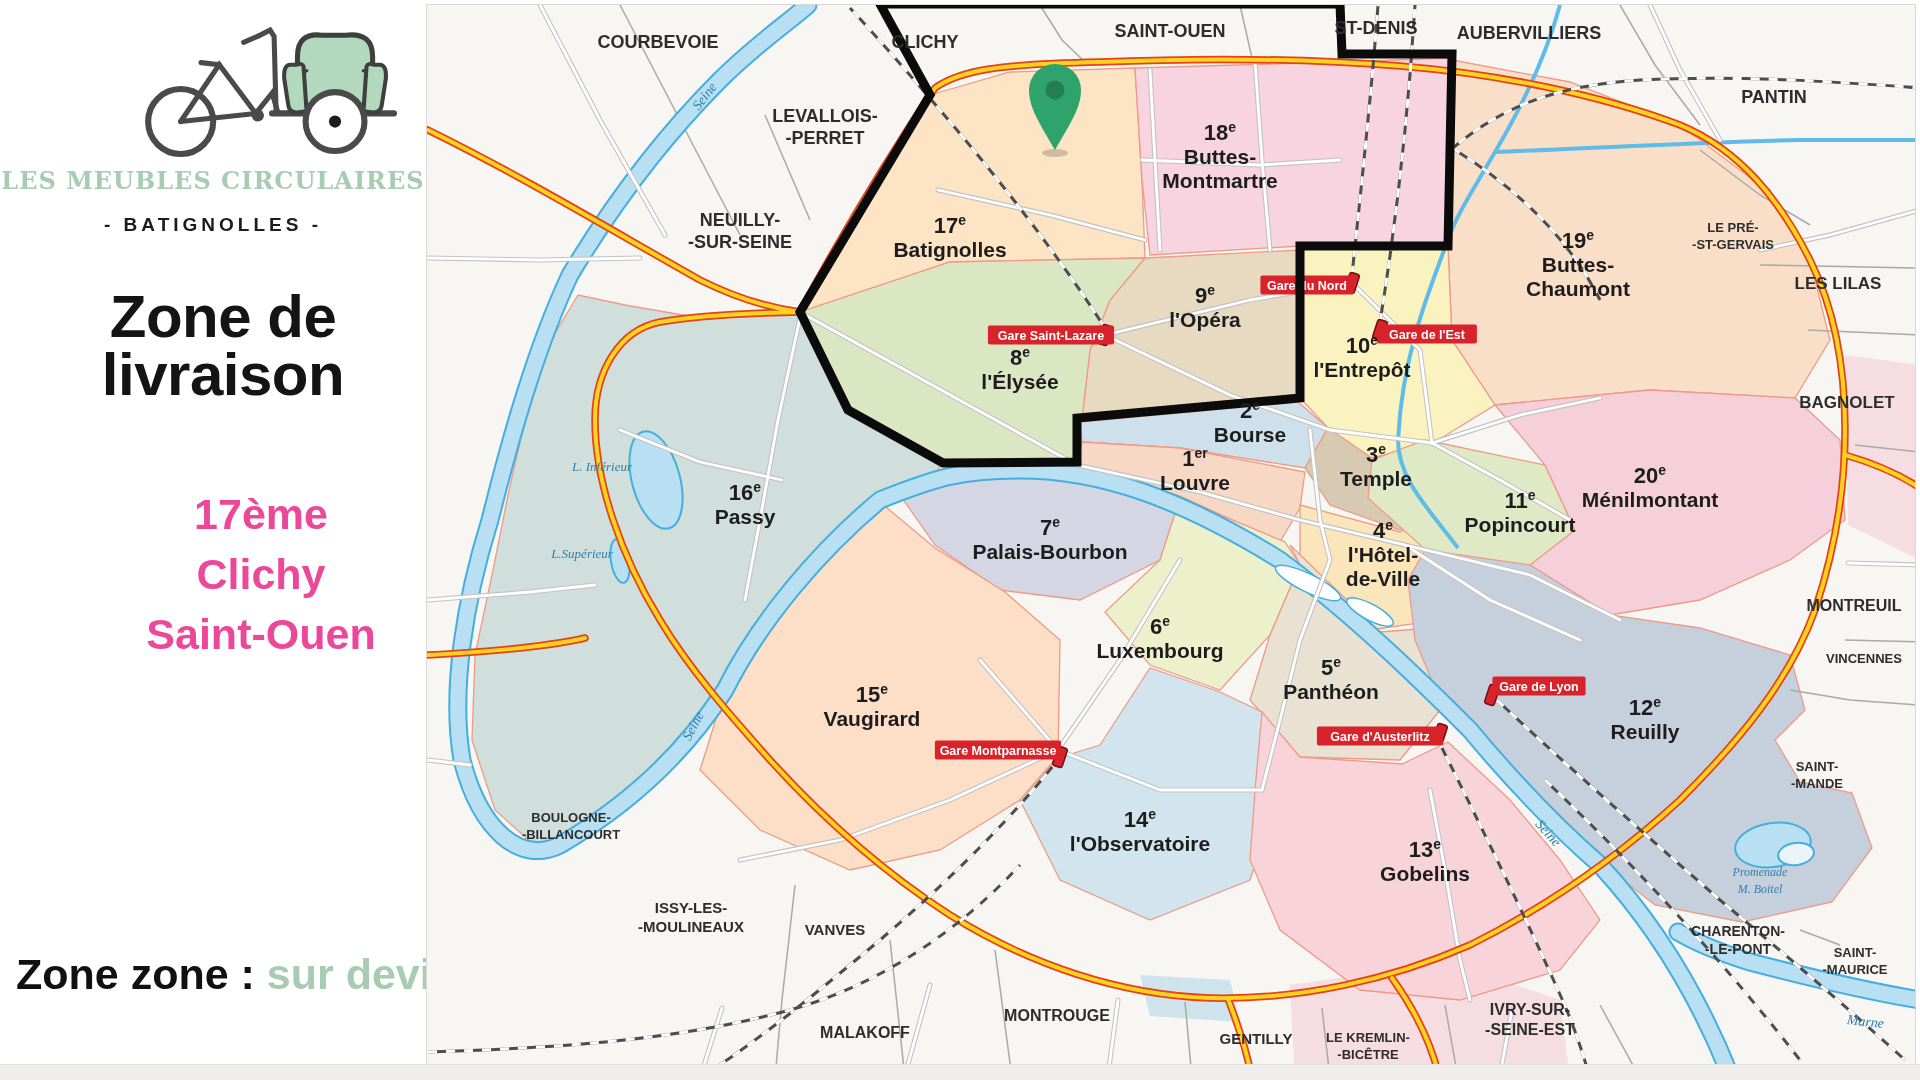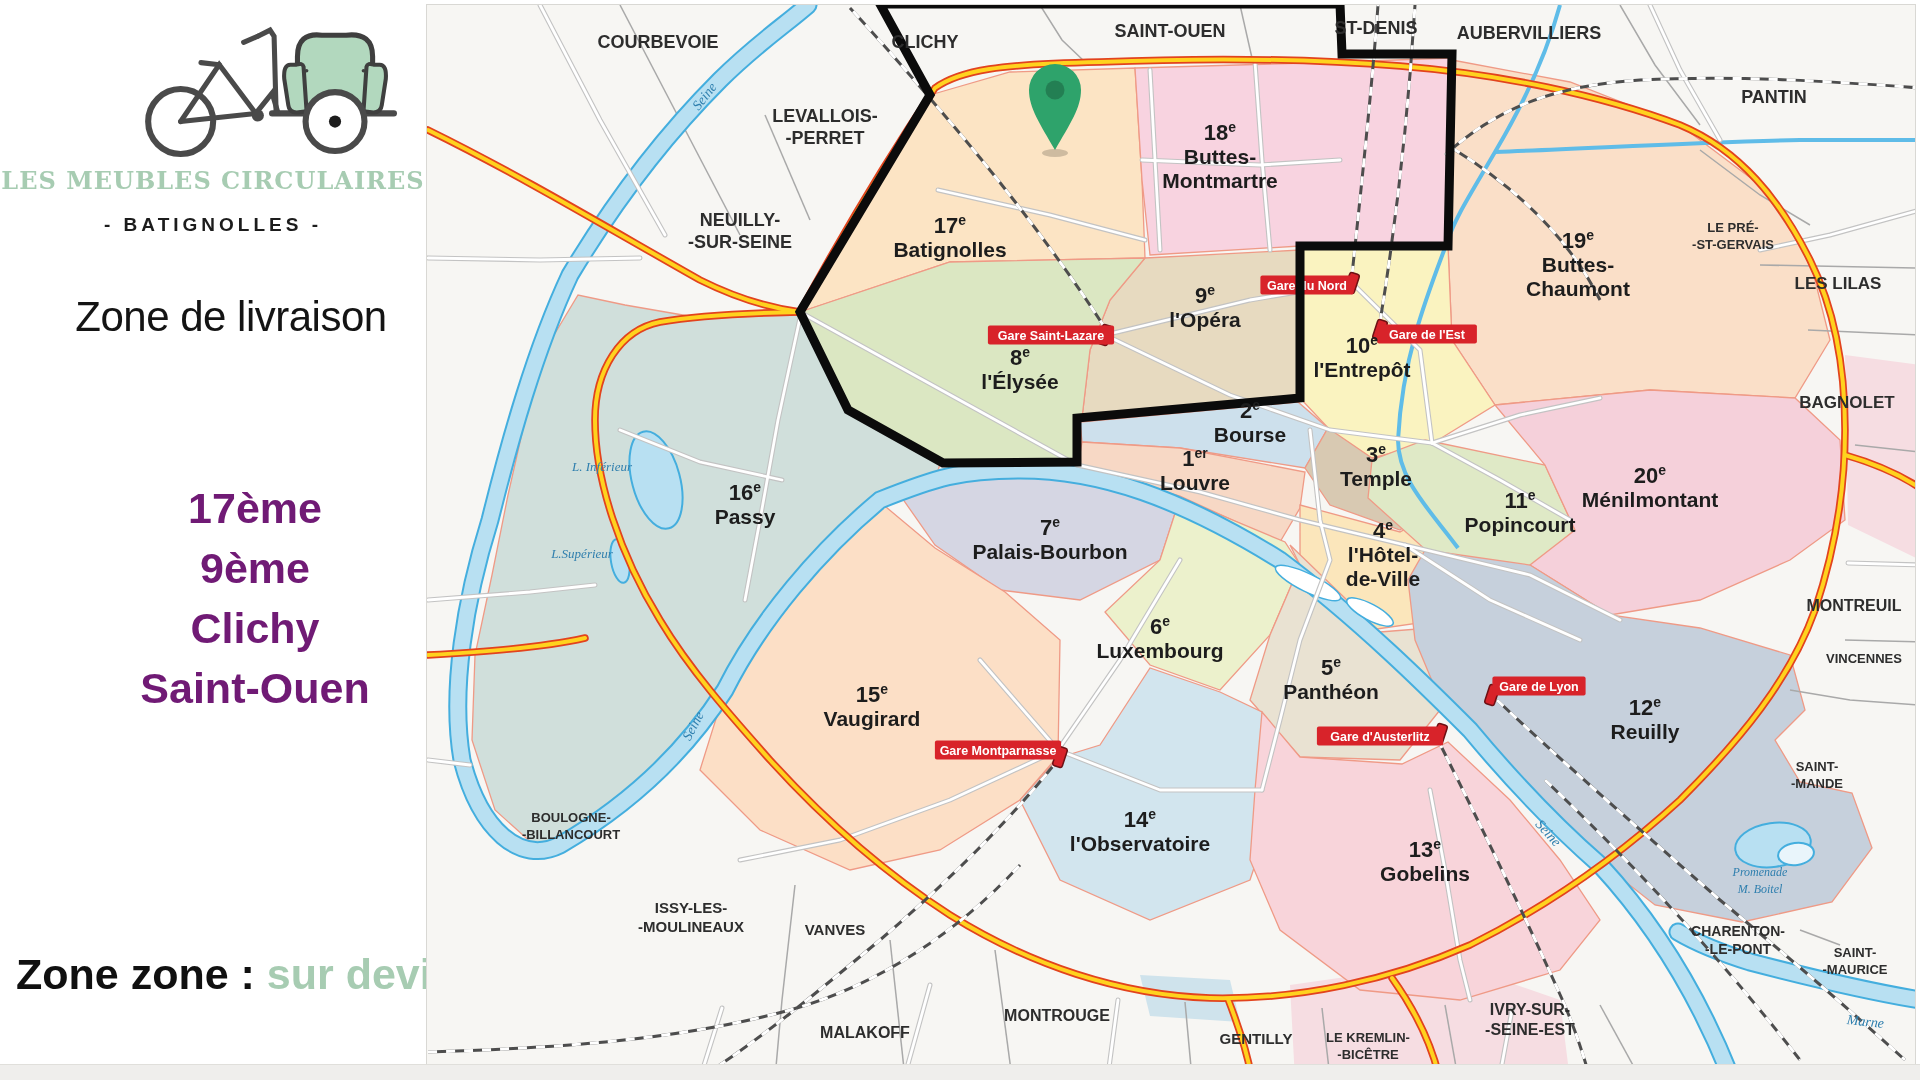--- a/index.html
+++ b/index.html
@@ -6,25 +6,25 @@
   body{width:1920px;height:1080px;position:relative;background:#ffffff;overflow:hidden;
        font-family:"Liberation Sans",sans-serif;}
   
   .left-panel{position:absolute;left:0;top:0;width:426px;height:1080px;background:#fff;}
   .logo-wrap{position:absolute;left:138px;top:22px;width:260px;height:140px;}
   .brand-name{position:absolute;left:0;top:166px;width:426px;text-align:center;
       font-family:"DejaVu Serif",serif;font-size:24px;letter-spacing:1px;
       color:var(--accent);text-transform:uppercase;font-weight:600;}
   .brand-sub{position:absolute;left:0;top:214px;width:426px;text-align:center;
       font-size:19px;letter-spacing:4px;color:#1c1c1c;text-transform:uppercase;font-weight:700;}
-  .title-block{position:absolute;left:16px;top:288px;width:430px;text-align:center;
-      font-weight:400;font-size:42px;line-height:58px;color:#141414;letter-spacing:-0.5px;}
+  .title-block{position:absolute;left:8px;top:288px;width:430px;text-align:center;
+      font-weight:700;font-size:60px;line-height:58px;color:#141414;letter-spacing:-0.5px;}
   .title-green{color:var(--accent);}
   .zone-list{position:absolute;left:40px;top:478px;width:430px;text-align:center;
-      list-style:none;margin:0;padding:0;font-weight:700;font-size:43px;line-height:60px;color:#701a75;}
+      list-style:none;margin:6px;padding:0;font-weight:700;font-size:43px;line-height:60px;color:#ec4899;}
   .hors-zone{position:absolute;left:16px;top:950px;width:440px;
       font-weight:700;font-size:43px;color:#101010;}
   .hors-green{color:var(--accent);}
   
   .map-frame{position:absolute;left:426px;top:4px;width:1490px;height:1072px;
       border:1px solid #d9d8d4;background:#f7f6f3;box-sizing:border-box;}
   .map-frame svg{display:block;width:100%;height:100%;}
   .bottom-strip{position:absolute;left:0;top:1064px;width:1920px;height:16px;background:#efeeec;border-top:1px solid #e0dfdb;}
   
   .dnum{font-family:"Liberation Sans",sans-serif;font-weight:700;font-size:22px;fill:#1d1d1d;}
@@ -82,21 +82,20 @@
 
   <div class="brand-name">Les Meubles Circulaires</div>
   <div class="brand-sub">- Batignolles -</div>
 
   <div class="title-block">
     <div>Zone de livraison</div>
   </div>
 
   <ul class="zone-list">
       <li>17ème</li>
-      <li>9ème</li>
       <li>Clichy</li>
       <li>Saint-Ouen</li>
     </ul>
 
   <div class="hors-zone">
     <span>Zone  zone : </span><span class="hors-green">sur devis</span>
   </div>
 </div>
 
 <div class="map-frame">

